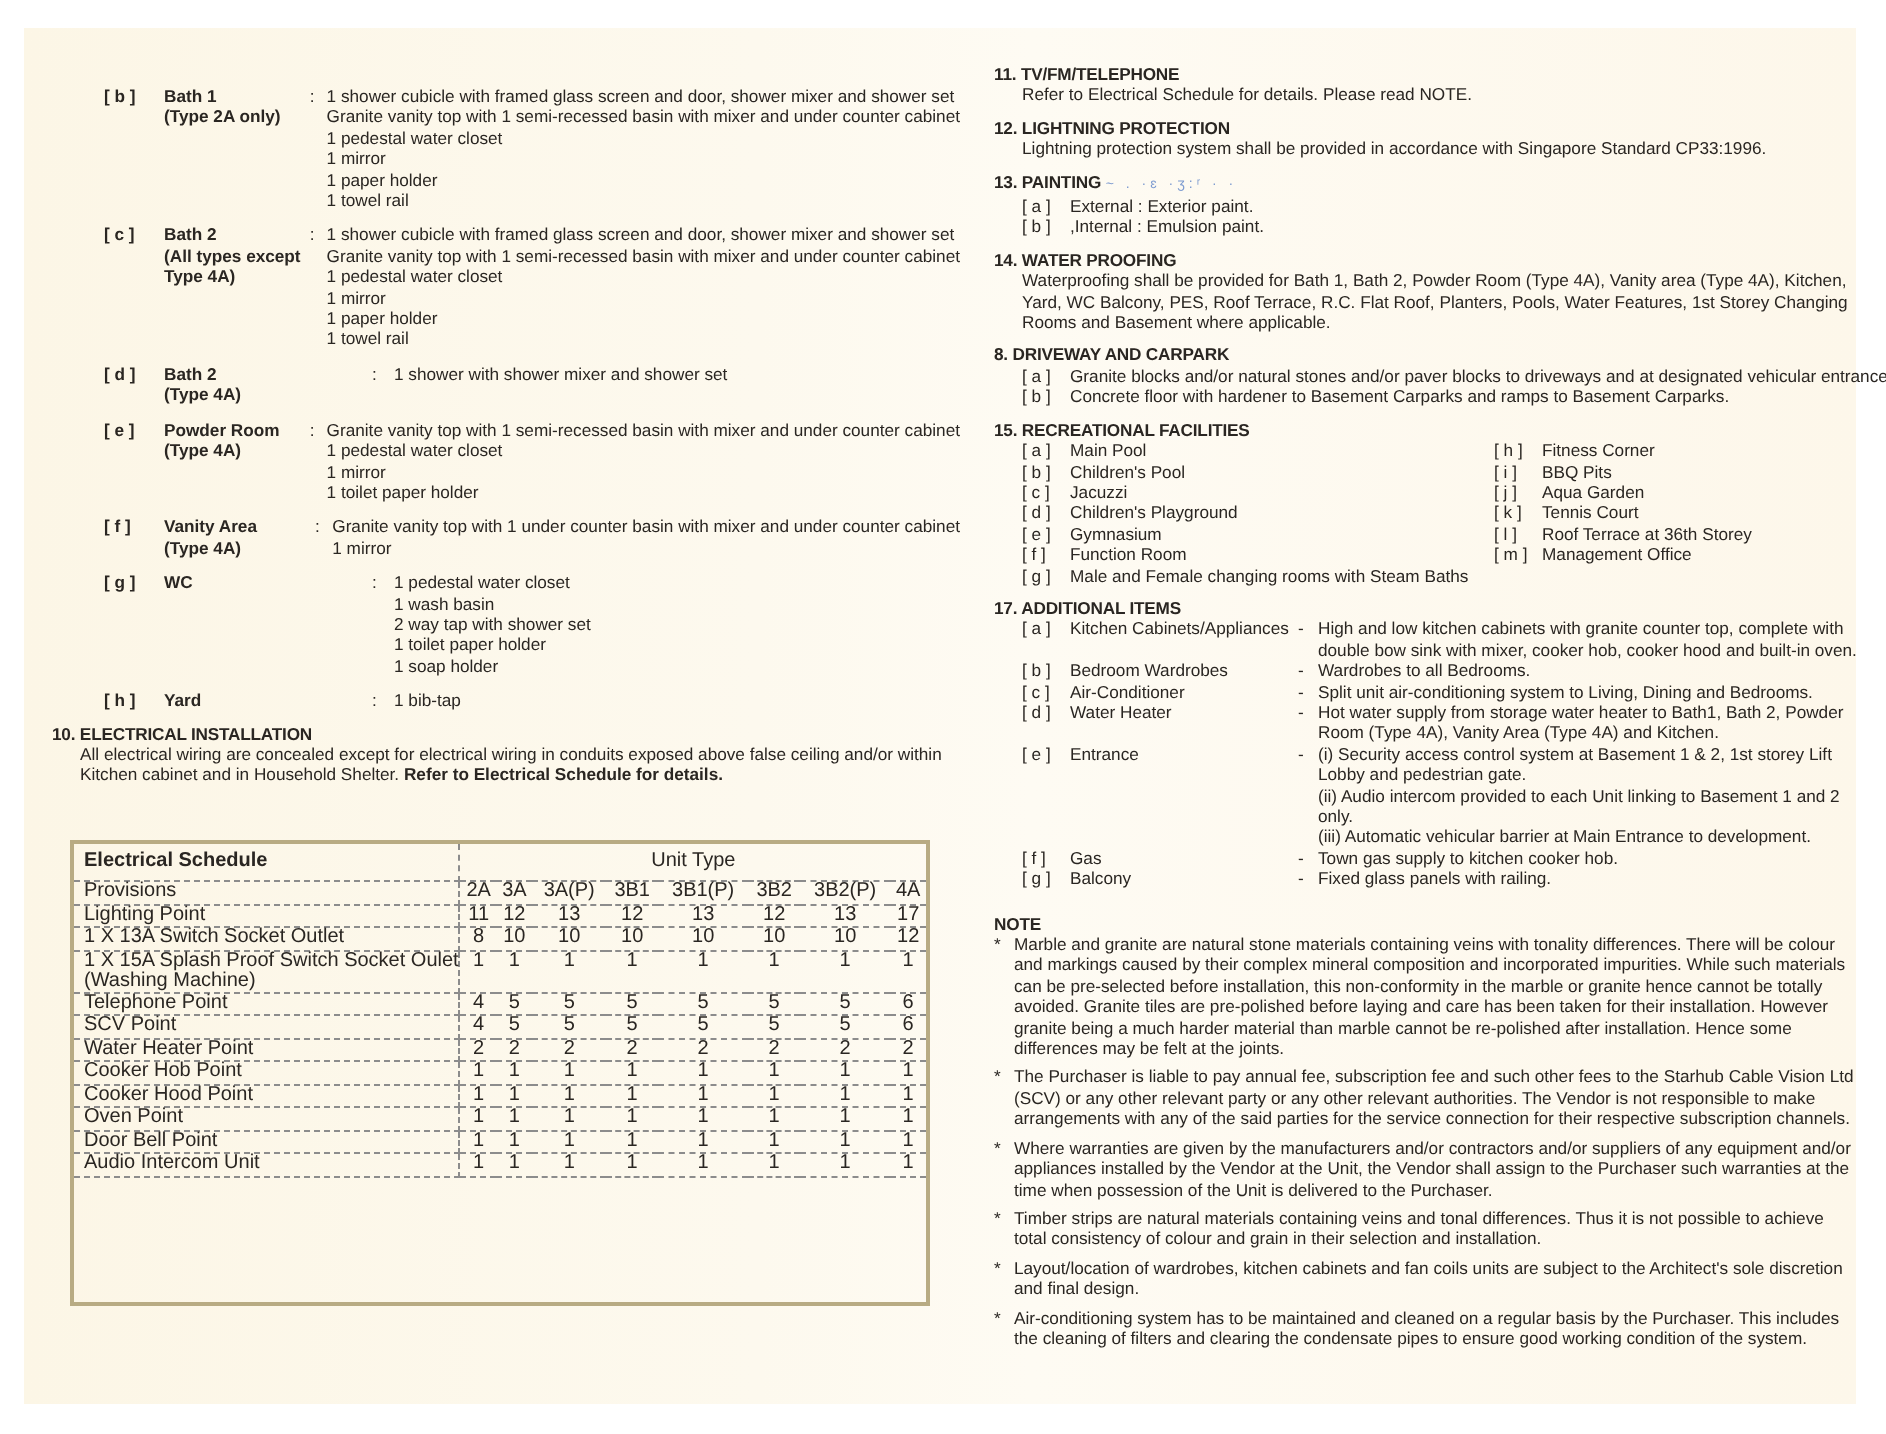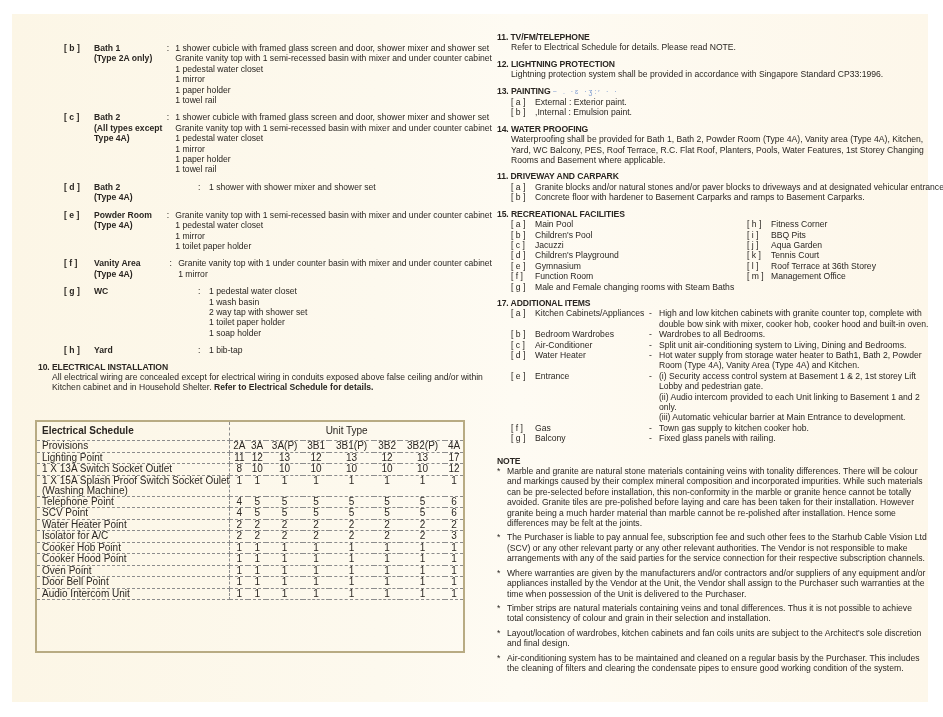--- a/index.html
+++ b/index.html
@@ -8,21 +8,21 @@
     background: #ffffff;
     font-family: "Liberation Sans", "DejaVu Sans", sans-serif;
     color: #2a2622;
     position: relative;
   }
   .sheet {
     position: absolute; left: 12px; top: 14px; width: 916px; height: 688px;
     background: linear-gradient(90deg, #fcf6e6 0%, #fdf9ee 40%, #fefbf3 55%, #fdf7ea 100%);
   }
   .col { position: absolute; font-size: 8.6px; line-height: 10.4px; }
-  .left { left: 52px; top: 43px; width: 440px; }
+  .left { left: 40px; top: 43px; width: 440px; }
   .right { left: 497px; top: 32px; width: 432px; }
 
   
   .fx { display: flex; margin-bottom: 7px; }
   .fx-label { width: 134px; font-weight: bold; padding-left: 12px; }
   .fx-label .code { display: inline-block; width: 30px; }
   .fx-label .sub { display: block; padding-left: 30px; }
   .fx-colon { width: 11px; }
   .fx-lines { flex: 1; }
   .fx-lines div { white-space: nowrap; }
@@ -239,33 +239,20 @@
           <td>2</td>
           <td>2</td>
           <td>2</td>
           <td>2</td>
           <td>2</td>
           <td>2</td>
           <td>2</td>
         </tr>
         <tr>
           <td class="prov">
-            <div>Isolator for A/C</div>
-          </td>
-          <td>2</td>
-          <td>2</td>
-          <td>2</td>
-          <td>2</td>
-          <td>2</td>
-          <td>2</td>
-          <td>2</td>
-          <td>3</td>
-        </tr>
-        <tr>
-          <td class="prov">
             <div>Cooker Hob Point</div>
           </td>
           <td>1</td>
           <td>1</td>
           <td>1</td>
           <td>1</td>
           <td>1</td>
           <td>1</td>
           <td>1</td>
           <td>1</td>
@@ -349,21 +336,21 @@
           <span class="b">[ b ]</span>
           <span>,Internal  : Emulsion paint.</span>
         </div>
       </div>
   </div>
   <div class="sec">
     <div class="sec-title">14. WATER PROOFING</div>
     <div class="sec-body">Waterproofing shall be provided for Bath 1, Bath 2, Powder Room (Type 4A), Vanity area (Type 4A), Kitchen, Yard, WC Balcony, PES, Roof Terrace, R.C. Flat Roof, Planters, Pools, Water Features, 1st Storey Changing Rooms and Basement where applicable.</div>
   </div>
   <div class="sec">
-    <div class="sec-title">11. DRIVEWAY AND CARPARK</div>
+    <div class="sec-title">8. DRIVEWAY AND CARPARK</div>
     <div class="sec-body" id="s15list" style="white-space:nowrap;">
         <div class="bl">
           <span class="b">[ a ]</span>
           <span>Granite blocks and/or natural stones and/or paver blocks to driveways and at designated vehicular entrance/exit arec</span>
         </div>
         <div class="bl">
           <span class="b">[ b ]</span>
           <span>Concrete floor with hardener to Basement Carparks and ramps to Basement Carparks.</span>
         </div>
       </div>

